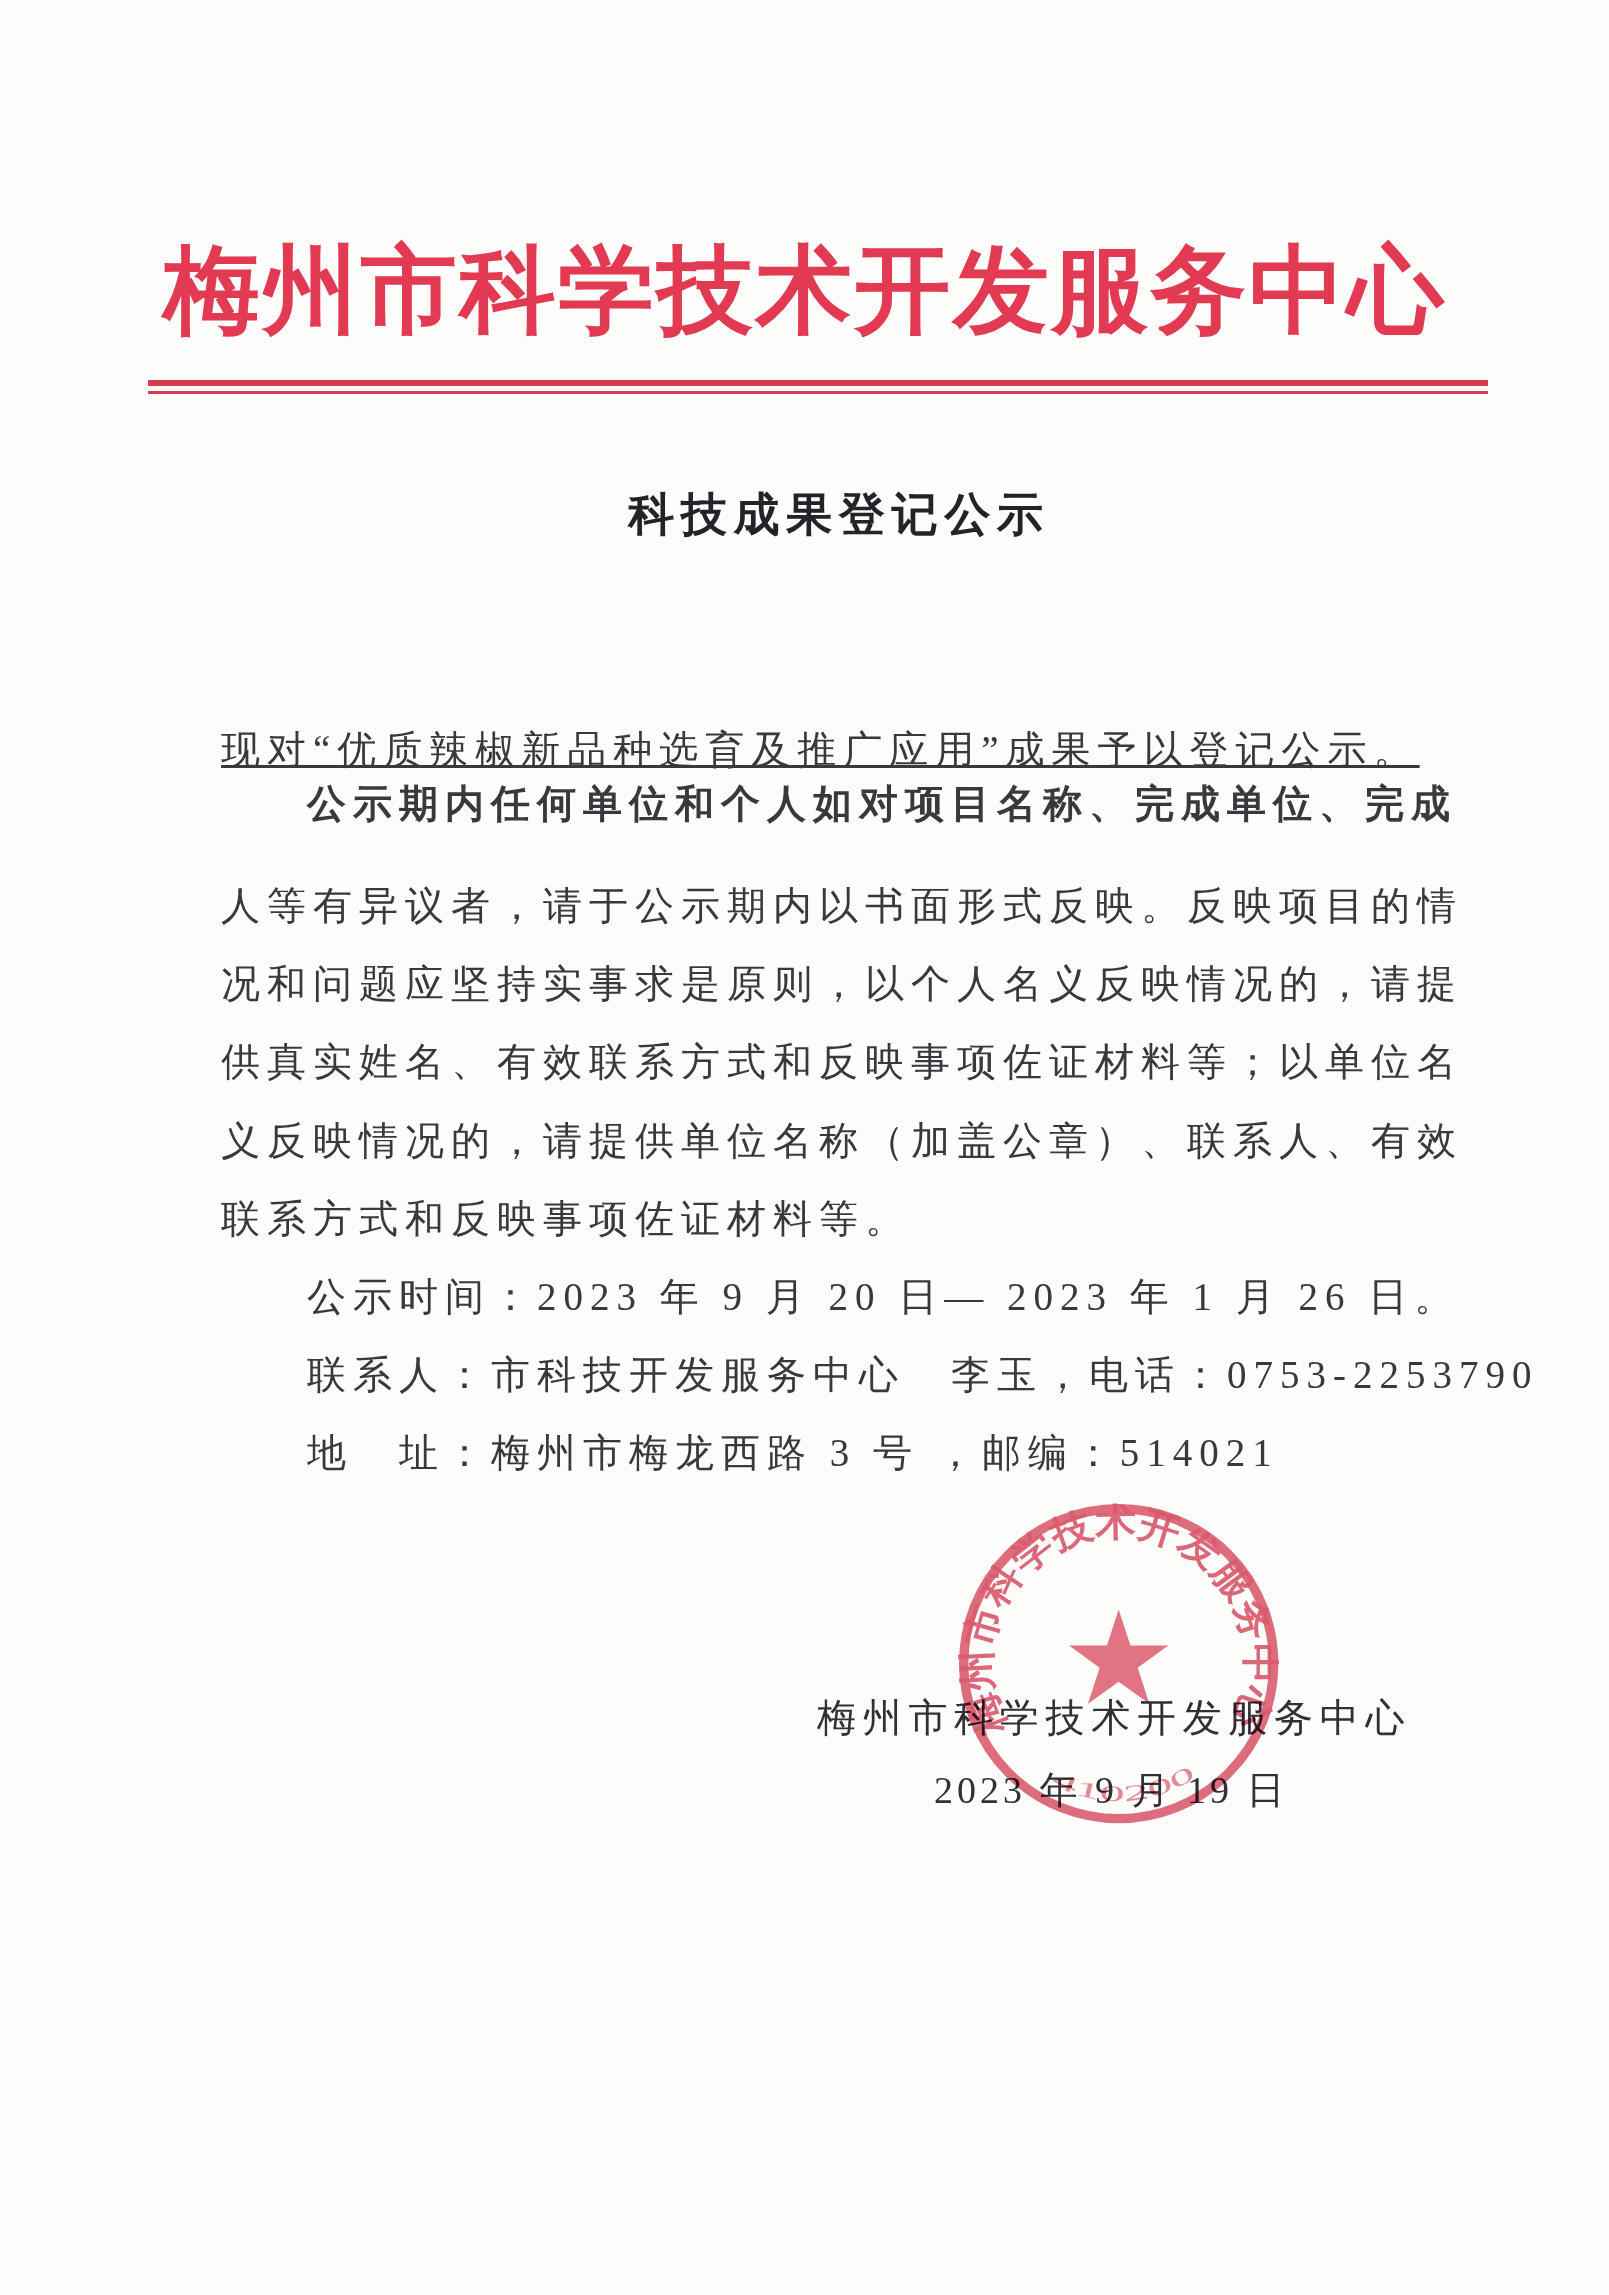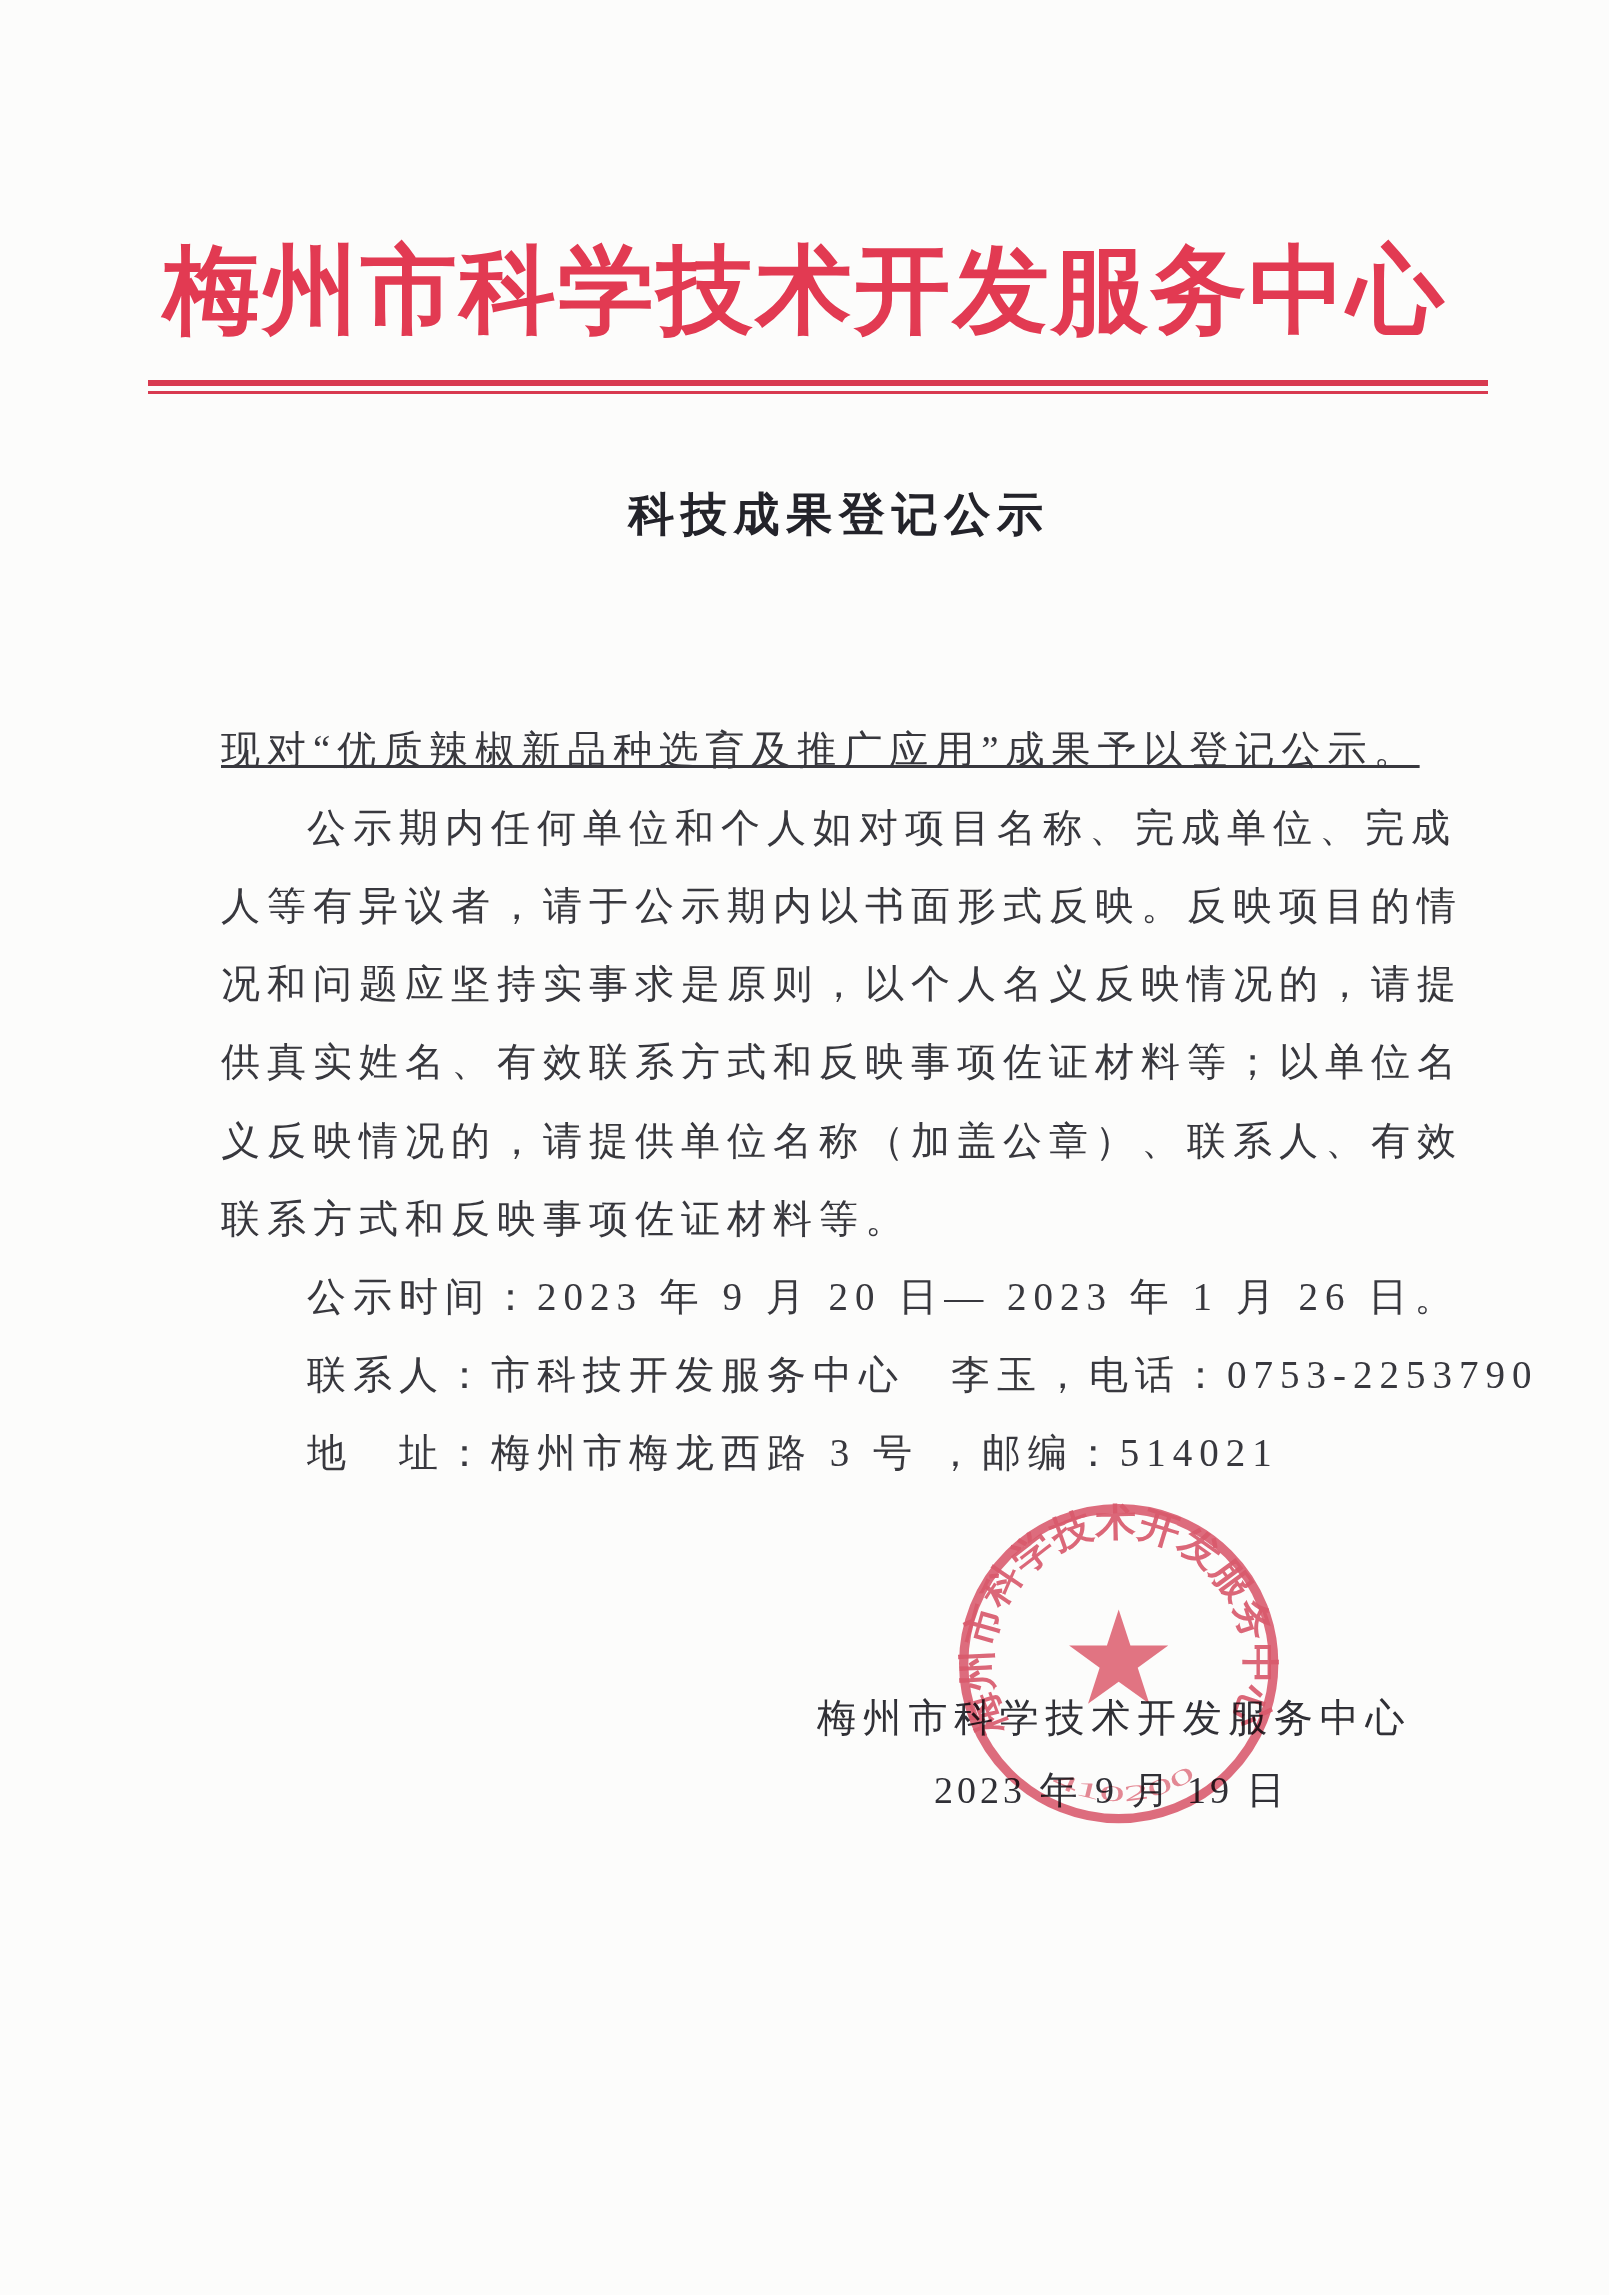--- a/index.html
+++ b/index.html
@@ -48,21 +48,21 @@
   .bodyline{
     position:absolute;
     left:221px;
     font-size:39px;
     line-height:43px;
     letter-spacing:7px;
     color:var(--ink);
     white-space:nowrap;
   }
   .bodyline.indent{left:307px;}
-  .l1{top:650px;}  .l2{top:728px;text-decoration:underline;} .l3{top:806px;} .l4{top:884px;}
+  .l1{top:650px;}  .l2{top:728px;text-decoration:underline;} .l3{top:782px;font-weight:bold;} .l4{top:884px;}
   .l5{top:962px;} .l6{top:1040px;} .l7{top:1119px;} .l8{top:1197px;}
   .l9{top:1275px;} .l10{top:1353px;} .l11{top:1431px;}
   
   .attachment{
     position:absolute;
     left:307px;top:1542px;
     font-size:38px;
     letter-spacing:7.4px;
     color:var(--ink);
     white-space:nowrap;

